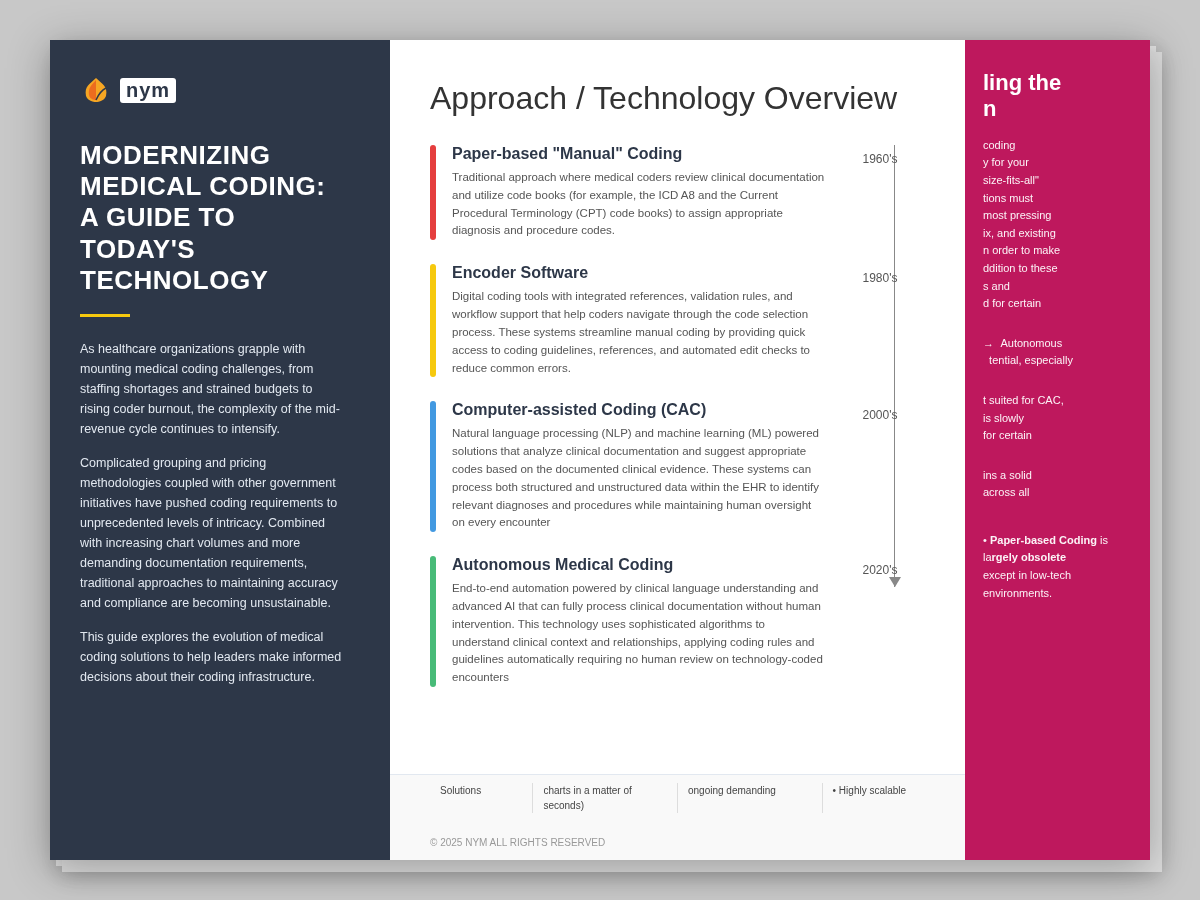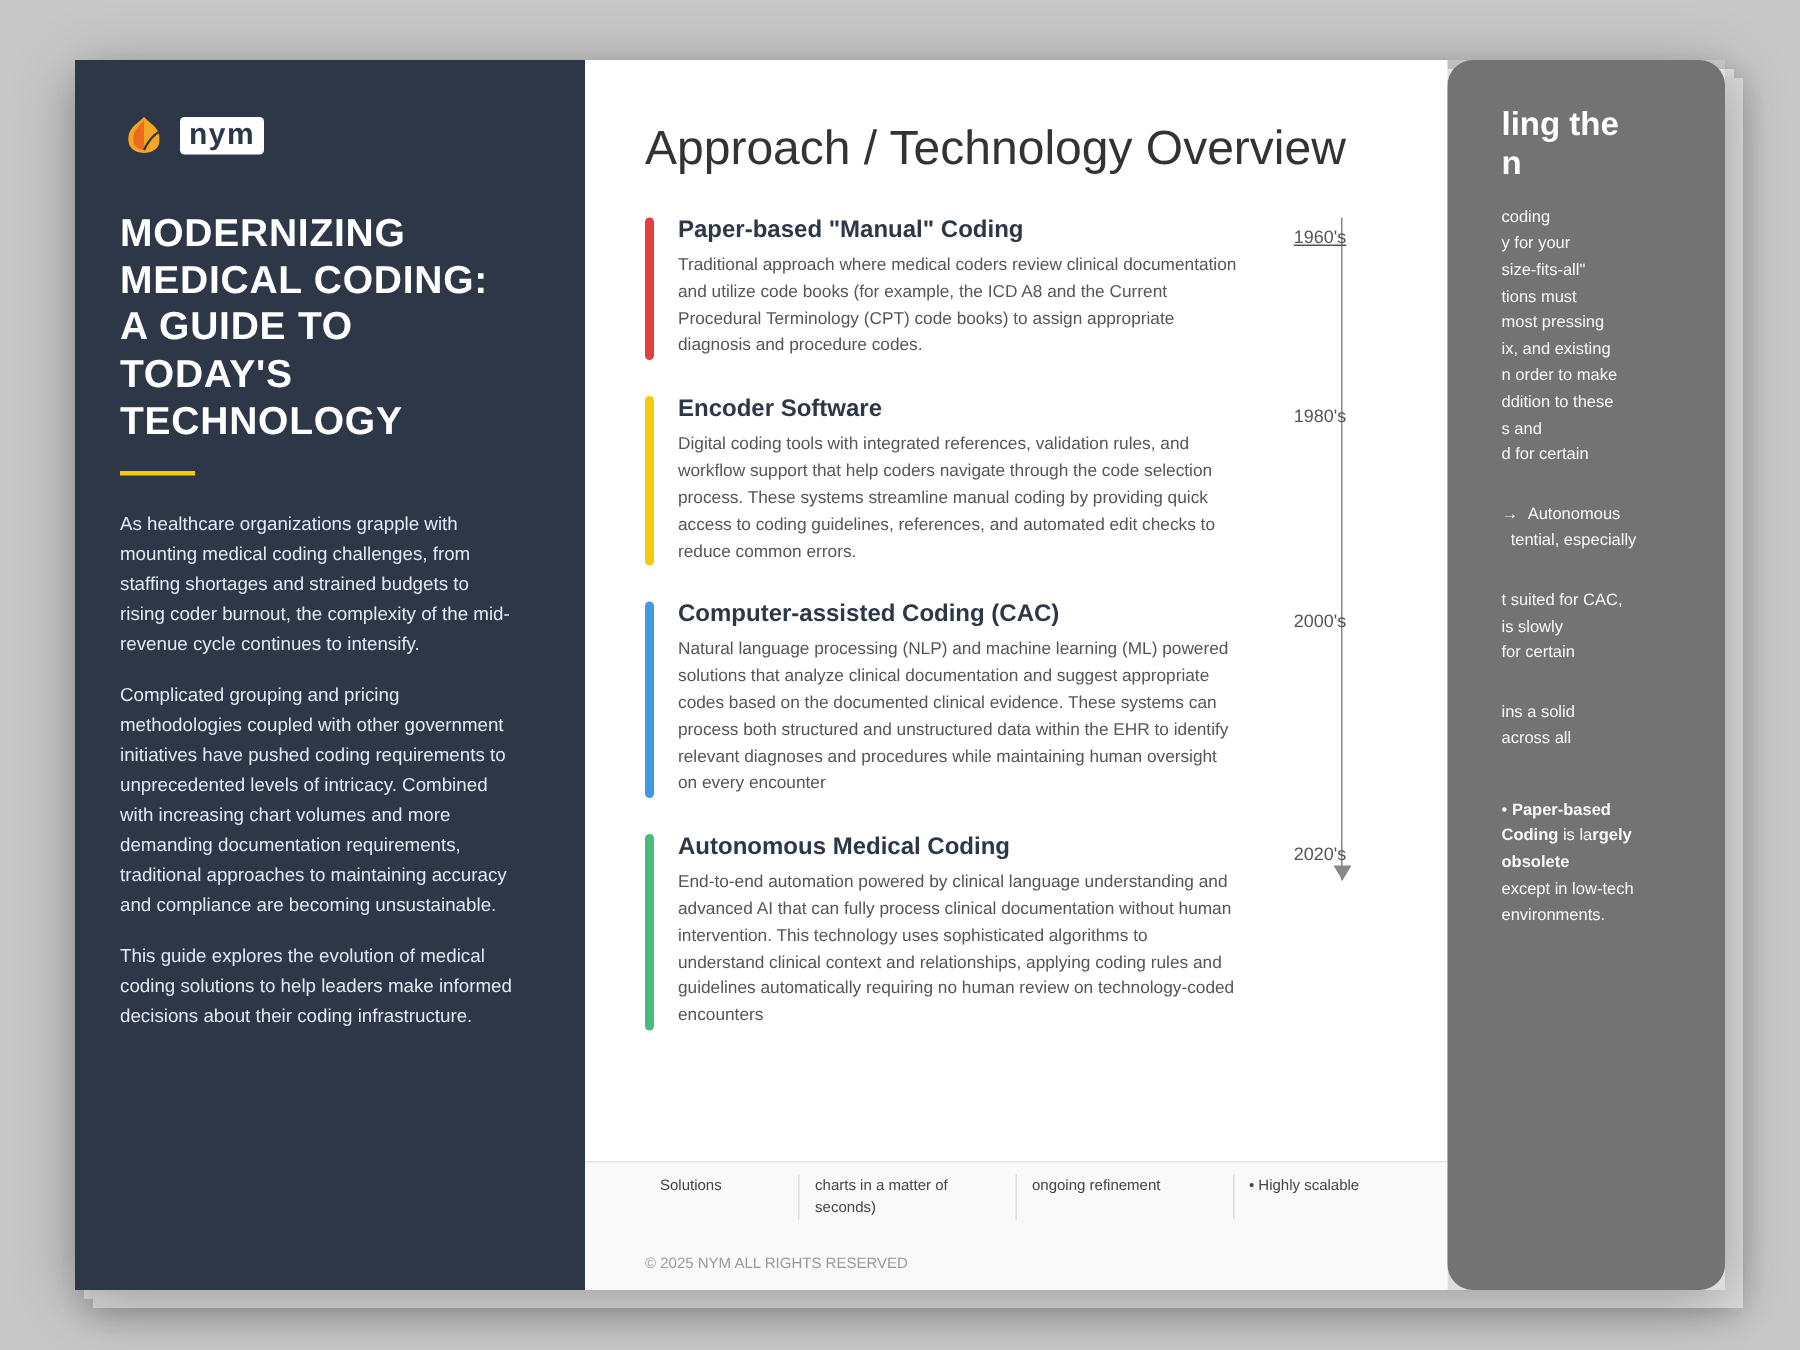--- a/index.html
+++ b/index.html
@@ -133,34 +133,32 @@
       color: #555;
     }
 
     .date-label {
       position: absolute;
       font-size: 12px;
       color: #555;
       font-weight: 500;
       left: -45px;
       white-space: nowrap;
-      text-decoration: underline;
     }
 
     
     .right-panel {
       width: 185px;
       min-width: 185px;
-      background: #737373;
+      background: #be185d;
       color: white;
-      padding: 30px 36px;
+      padding: 30px 18px;
       position: relative;
       z-index: 2;
       overflow: hidden;
-      border-radius: 17px;
     }
 
     .right-panel-content {
       font-size: 11.5px;
       line-height: 1.6;
     }
 
     .right-heading {
       font-size: 22px;
       font-weight: 800;
@@ -314,21 +312,21 @@
 
       <div style="position:absolute; bottom:0; left:0; right:0; height:86px; background:#f9f9f9; border-top:1px solid #e2e8f0; padding: 8px 40px; overflow:hidden;">
         <div style="display:flex; gap:0; width:100%;">
           <div style="flex:1; padding:0 10px; border-right:1px solid #ddd; font-size:10px; color:#444; line-height:1.5;">
             <span>Solutions</span>
           </div>
           <div style="flex:1.5; padding:0 10px; border-right:1px solid #ddd; font-size:10px; color:#444; line-height:1.5;">
             <span>charts in a matter of seconds)</span>
           </div>
           <div style="flex:1.5; padding:0 10px; border-right:1px solid #ddd; font-size:10px; color:#444; line-height:1.5;">
-            <span>ongoing refinement</span>
+            <span>ongoing demanding</span>
           </div>
           <div style="flex:1; padding:0 10px; font-size:10px; color:#444; line-height:1.5;">
             <span>• Highly scalable</span>
           </div>
         </div>
       </div>
 
       <div class="copyright">© 2025 NYM ALL RIGHTS RESERVED</div>
 
     </div>

